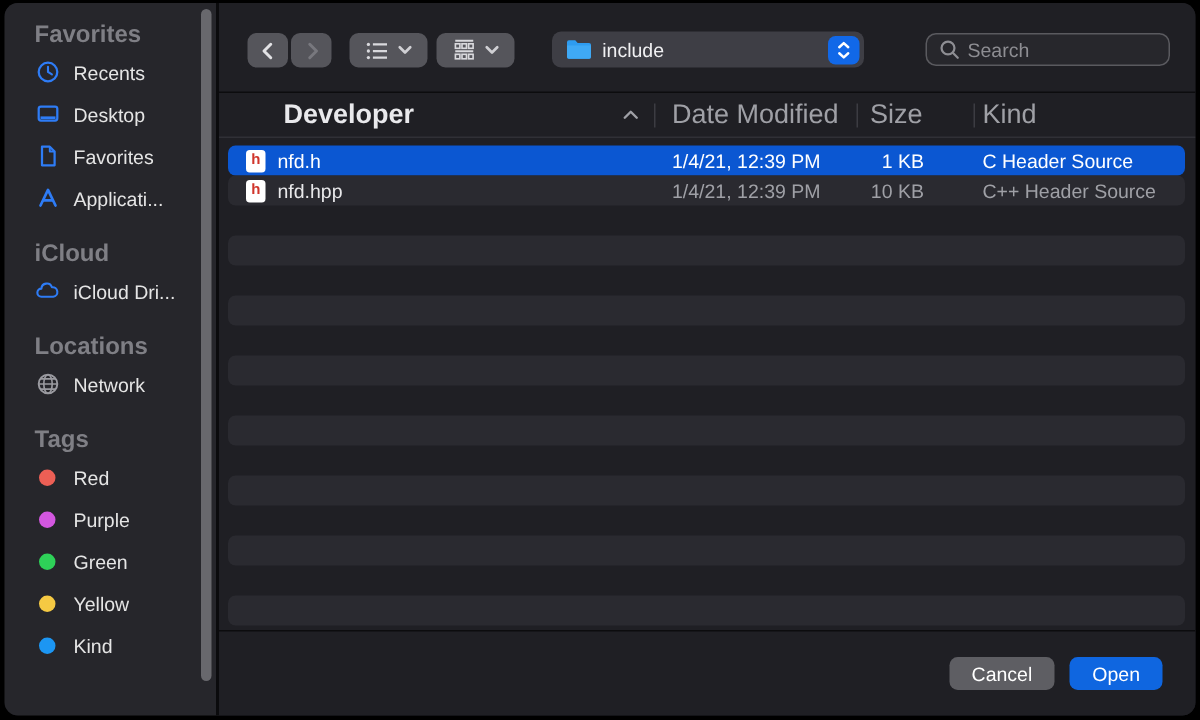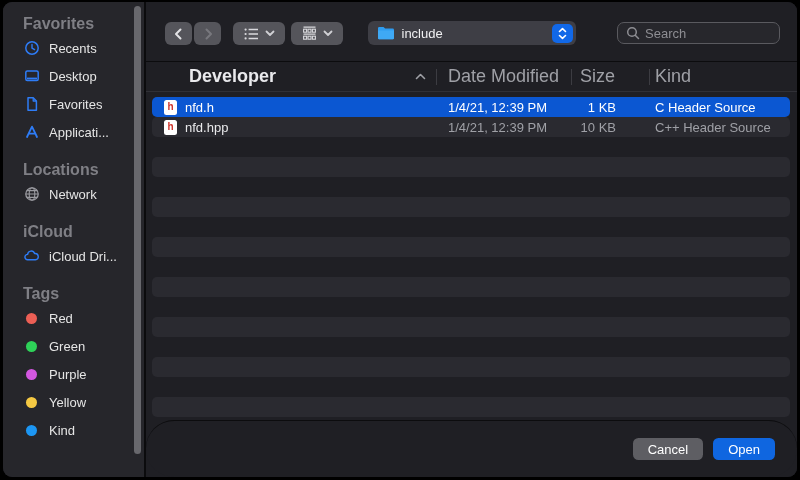--- a/index.html
+++ b/index.html
@@ -73,21 +73,21 @@
   .cell-date { padding-left:12px; }
   .cell-size { text-align:right; padding-right:33px; }
   .cell-kind { padding-left:6px; }
   .ficon { width:13px; height:15px; background:#fff; border-radius:2.5px;
     display:flex; align-items:center; justify-content:center;
     font-size:10px; font-weight:700; color:#d0352c; line-height:1; }
 
   
   .footer { flex:0 0 57px; border-top:1px solid #0c0c0e; display:flex;
     align-items:flex-start; justify-content:flex-end; gap:10px;
-    padding:17px 22px 0 0; background:#1f1f24;border-radius:28px; }
+    padding:17px 22px 0 0; background:#1f1f24; }
   .btn { height:22px; border:none; border-radius:5.5px; font-size:13px;
     color:#fff; padding:0 15px; font-family:inherit; }
   .btn.cancel { background:#5e5e63; }
   .btn.open { background:#0f66e0; }
   svg { display:block; }
 </style>
 </head>
 <body>
 
 <div class="window">
@@ -133,65 +133,65 @@
               <path d="M3 13 L8 2.6 L13 13" fill="none" stroke="#2e7cf6" stroke-width="1.8" stroke-linecap="round" stroke-linejoin="round"></path>
               <path d="M5 9.6 H11" stroke="#2e7cf6" stroke-width="1.8" stroke-linecap="round"></path>
             </svg>
         </span>
         <span class="lbl">Applicati...</span>
       </div>
 
     </div>
 
     <div class="sb-section">
+      <div class="sb-title">iCloud</div>
+      <div class="sb-item">
+        <span class="ic">
+          <svg width="17" height="17" viewBox="0 0 17 17">
+              <path d="M4.6 11.8 a2.7 2.7 0 0 1 0-5.4 a3.6 3.6 0 0 1 7-0.9 a2.6 2.6 0 0 1 0.9 6.3 z" fill="none" stroke="#2e7cf6" stroke-width="1.4" stroke-linejoin="round"></path>
+            </svg>
+        </span>
+        <span class="lbl">iCloud Dri...</span>
+      </div>
+    </div>
+
+    <div class="sb-section">
       <div class="sb-title">Locations</div>
       <div class="sb-item">
         <span class="ic">
           <svg width="16" height="16" viewBox="0 0 16 16">
               <circle cx="8" cy="8" r="6.2" fill="none" stroke="#9a9aa0" stroke-width="1.3"></circle>
               <ellipse cx="8" cy="8" rx="2.8" ry="6.2" fill="none" stroke="#9a9aa0" stroke-width="1.1"></ellipse>
               <path d="M1.8 8 H14.2 M2.8 4.6 H13.2 M2.8 11.4 H13.2" stroke="#9a9aa0" stroke-width="1.1" fill="none"></path>
             </svg>
         </span>
         <span class="lbl">Network</span>
       </div>
     </div>
 
     <div class="sb-section">
-      <div class="sb-title">iCloud</div>
-      <div class="sb-item">
-        <span class="ic">
-          <svg width="17" height="17" viewBox="0 0 17 17">
-              <path d="M4.6 11.8 a2.7 2.7 0 0 1 0-5.4 a3.6 3.6 0 0 1 7-0.9 a2.6 2.6 0 0 1 0.9 6.3 z" fill="none" stroke="#2e7cf6" stroke-width="1.4" stroke-linejoin="round"></path>
-            </svg>
-        </span>
-        <span class="lbl">iCloud Dri...</span>
-      </div>
-    </div>
-
-    <div class="sb-section">
       <div class="sb-title">Tags</div>
 
       <div class="sb-item">
         <span class="ic">
             <span class="dot" style="background:#ec5f55"></span>
           </span>
         <span class="lbl">Red</span>
       </div>
       <div class="sb-item">
         <span class="ic">
+            <span class="dot" style="background:#d357e0"></span>
+          </span>
+        <span class="lbl">Purple</span>
+      </div>
+      <div class="sb-item">
+        <span class="ic">
             <span class="dot" style="background:#2ed158"></span>
           </span>
         <span class="lbl">Green</span>
-      </div>
-      <div class="sb-item">
-        <span class="ic">
-            <span class="dot" style="background:#d357e0"></span>
-          </span>
-        <span class="lbl">Purple</span>
       </div>
       <div class="sb-item">
         <span class="ic">
             <span class="dot" style="background:#f5c943"></span>
           </span>
         <span class="lbl">Yellow</span>
       </div>
       <div class="sb-item">
         <span class="ic">
             <span class="dot" style="background:#1c96f3"></span>

